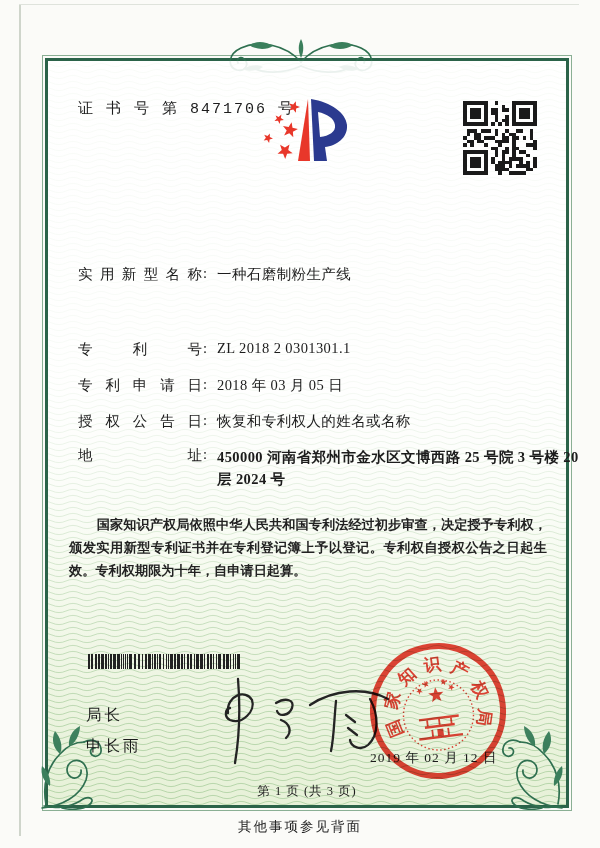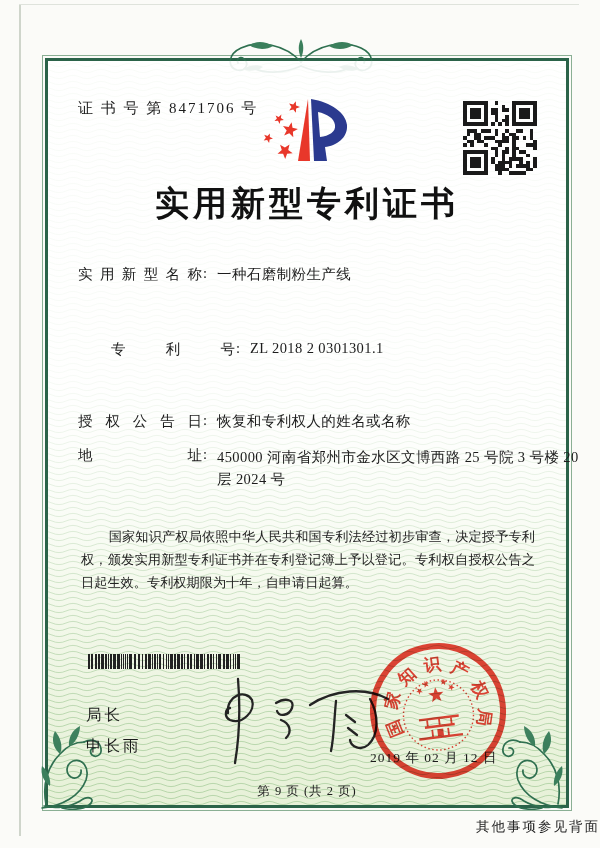--- a/index.html
+++ b/index.html
@@ -10,62 +10,62 @@
 
   .frame{position:absolute;left:45px;top:58px;width:518px;height:744px;
          border:3px solid #2b6349;outline:1px solid #8aaf94;outline-offset:2px;
          background:linear-gradient(180deg,#fefefc 0%,#fcfdf9 45%,#f2f8e8 66%,#e7f1d8 100%);}
   .guilloche{position:absolute;left:0;top:0;z-index:0;}
   .guilloche path{fill:none;stroke:#8fbe85;stroke-width:.55;}
   .fade{position:absolute;inset:0;z-index:1;
         background:linear-gradient(180deg,rgba(255,255,255,.9) 0%,rgba(255,255,255,.88) 42%,
                    rgba(255,255,255,.6) 58%,rgba(255,255,255,.18) 76%,rgba(255,255,255,0) 92%);}
 
-  .cert-no{position:absolute;left:30px;top:38px;font-size:15px;letter-spacing:2px;z-index:2;}
+  .cert-no{position:absolute;left:30px;top:38px;font-size:15px;letter-spacing:2px;z-index:2;font-family:Liberation Mono, monospace;}
   .logo{position:absolute;left:200px;top:30px;z-index:2;}
   .qr{position:absolute;left:415px;top:40px;z-index:2;}
   .title{position:absolute;left:0;right:0;top:120px;margin:0;text-align:center;
          font-size:34px;font-weight:700;letter-spacing:4px;z-index:2;color:#111;}
 
   .field-row{position:absolute;left:30px;right:16px;font-size:14.5px;z-index:2;white-space:nowrap;}
   .flabel{display:inline-block;width:124px;text-align:justify;text-align-last:justify;vertical-align:top;}
   .fcolon{display:inline-block;margin:0 10px 0 1px;vertical-align:top;}
   .fvalue{display:inline-block;letter-spacing:.4px;white-space:normal;vertical-align:top;}
-  .row-name{top:204px;} .row-inventor{top:242px;} .row-patent{top:279px;margin-left:33px;}
+  .row-name{top:204px;} .row-inventor{top:242px;} .row-patent{top:279px;}
   .row-filing{top:315px;} .row-patentee{top:351px;} .row-address{top:385px;}
   .row-grant{top:431px;}
-  .row-address .fvalue{width:372px;line-height:22px;}
+  .row-address .fvalue{width:372px;line-height:22px;font-weight:bold;}
   .pair2{position:absolute;left:262px;top:0;}
   .pair2 .flabel2{display:inline-block;}
   .pair2 .fcolon{margin:0 8px 0 1px;}
 
   .body-text{position:absolute;left:21px;top:452px;width:478px;z-index:2;
              font-size:13.2px;line-height:23px;text-align:justify;color:#222;}
-  .body-text p{margin:12px;text-indent:2.1em;}
+  .body-text p{margin:0;text-indent:2.1em;font-weight:bold;}
 
   .barcode{position:absolute;left:40px;top:593px;width:154px;height:15px;z-index:2;
            display:flex;align-items:stretch;}
   .barcode i{display:block;background:#222;flex:none;}
 
   .director{position:absolute;left:38px;top:638px;font-size:15.5px;letter-spacing:3px;
             line-height:31px;z-index:2;}
   .signature{position:absolute;left:150px;top:612px;z-index:2;}
   .signature path{fill:none;stroke:#242424;stroke-width:2.3;stroke-linecap:round;stroke-linejoin:round;}
 
   .seal-date{position:absolute;left:322px;top:688px;font-size:13.5px;letter-spacing:1px;
              z-index:2;white-space:nowrap;}
   .seal{position:absolute;left:318px;top:578px;z-index:4;mix-blend-mode:multiply;opacity:.93;
         transform:rotate(-7deg);}
   .seal text{font-size:17px;font-weight:700;fill:#e8372a;text-anchor:middle;
              font-family:"Liberation Serif","DejaVu Serif",serif;}
   .seal .ln{stroke:#e8372a;fill:none;}
 
   .page-info{position:absolute;left:0;right:0;top:722px;text-align:center;
              font-size:12.5px;letter-spacing:1px;z-index:2;}
-  .back-note{position:absolute;left:0;right:0;top:818px;text-align:right;
+  .back-note{position:absolute;left:0;right:0;top:818px;text-align:center;
              font-size:13.5px;letter-spacing:2px;color:#222;}
 
   .orn path{stroke:#2f7050;stroke-width:1.7;fill:none;stroke-linecap:round;}
   .orn .lf{fill:#3b7f5c;stroke:none;}
   .orn-top{position:absolute;left:211px;top:36px;}
   .orn-bl{position:absolute;left:36px;top:726px;}
   .orn-br{position:absolute;left:492px;top:726px;transform:scaleX(-1);}
 </style>
 </head>
 <body>
@@ -430,27 +430,29 @@
         <rect x="5" y="20" width="1" height="1" fill="#1a1a1a"></rect>
         <rect x="6" y="20" width="1" height="1" fill="#1a1a1a"></rect>
         <rect x="10" y="20" width="1" height="1" fill="#1a1a1a"></rect>
         <rect x="13" y="20" width="1" height="1" fill="#1a1a1a"></rect>
         <rect x="14" y="20" width="1" height="1" fill="#1a1a1a"></rect>
         <rect x="15" y="20" width="1" height="1" fill="#1a1a1a"></rect>
         <rect x="16" y="20" width="1" height="1" fill="#1a1a1a"></rect>
         <rect x="17" y="20" width="1" height="1" fill="#1a1a1a"></rect>
       </svg>
 
-    <h1 class="title">实用新型专利证书</h1>
 
     <div class="field-row row-name">
       <span class="flabel">实用新型名称</span><span class="fcolon">:</span><span class="fvalue">一种石磨制粉生产线</span>
     </div>
     <div class="field-row row-patent">
       <span class="flabel">专利号</span><span class="fcolon">:</span><span class="fvalue">ZL 2018 2 0301301.1</span>
+    </div>
+    <div class="field-row row-filing">
+      <span class="flabel">专利申请日</span><span class="fcolon">:</span><span class="fvalue">2018 年 03 月 05 日</span>
     </div>
     <div class="field-row row-patentee">
       <span class="flabel">授权公告日</span><span class="fcolon">:</span><span class="fvalue">恢复和专利权人的姓名或名称</span>
     </div>
     <div class="field-row row-address">
       <span class="flabel">地址</span><span class="fcolon">:</span><span class="fvalue">450000 河南省郑州市金水区文博西路 25 号院 3 号楼 20 层 2024 号</span>
     </div>
 
     <div class="body-text">
       <p>国家知识产权局依照中华人民共和国专利法经过初步审查，决定授予专利权，颁发实用新型专利证书并在专利登记簿上予以登记。专利权自授权公告之日起生效。专利权期限为十年，自申请日起算。</p>
@@ -544,21 +546,21 @@
             <path d="M62.1,40.6L63.5,42.6L66.0,42.1L64.5,44.1L65.7,46.2L63.4,45.4L61.7,47.3L61.8,44.8L59.5,43.8L61.9,43.1Z" fill="#e8372a"></path>
             <path d="M81.9,40.6L82.1,43.1L84.5,43.8L82.2,44.8L82.3,47.3L80.6,45.4L78.3,46.2L79.5,44.1L78.0,42.1L80.5,42.6Z" fill="#e8372a"></path>
             <path d="M89.7,46.9L89.3,49.4L91.4,50.6L89.0,51.1L88.4,53.5L87.3,51.3L84.8,51.5L86.6,49.7L85.6,47.5L87.8,48.5Z" fill="#e8372a"></path>
           </g>
         <path class="ln" d="M52 79 H92 M57 87 H87 M50 98 H94" stroke-width="2.4"></path>
         <path class="ln" d="M60 80 V87 M72 80 V87 M84 80 V87 M64 90 V98 M80 90 V98" stroke-width="1.8"></path>
         <rect x="69" y="90" width="6" height="8" fill="#e8372a"></rect>
       </g>
     </svg>
 
-    <div class="page-info">第 9 页 (共 2 页)</div>
+    <div class="page-info">第 1 页 (共 3 页)</div>
   </div>
 
   <svg class="orn orn-top" width="180" height="44" viewBox="0 0 180 44">
     <g id="tobranch">
       <path d="M90,26 C74,8 48,4 30,12 C17,18 16,31 26,34 C34,36 39,28 33,23 C29,20 25,23 27,27"></path>
       <path d="M90,30 C72,38 52,38 40,31"></path>
       <path class="lf" d="M62,10 C54,5 45,5 38,9 C45,14 56,14 62,10 Z"></path>
       <path class="lf" d="M52,31 C46,35 38,36 32,33 C38,29 47,28 52,31 Z"></path>
     </g>
     <use href="#tobranch" transform="translate(180 0) scale(-1 1)"></use>

